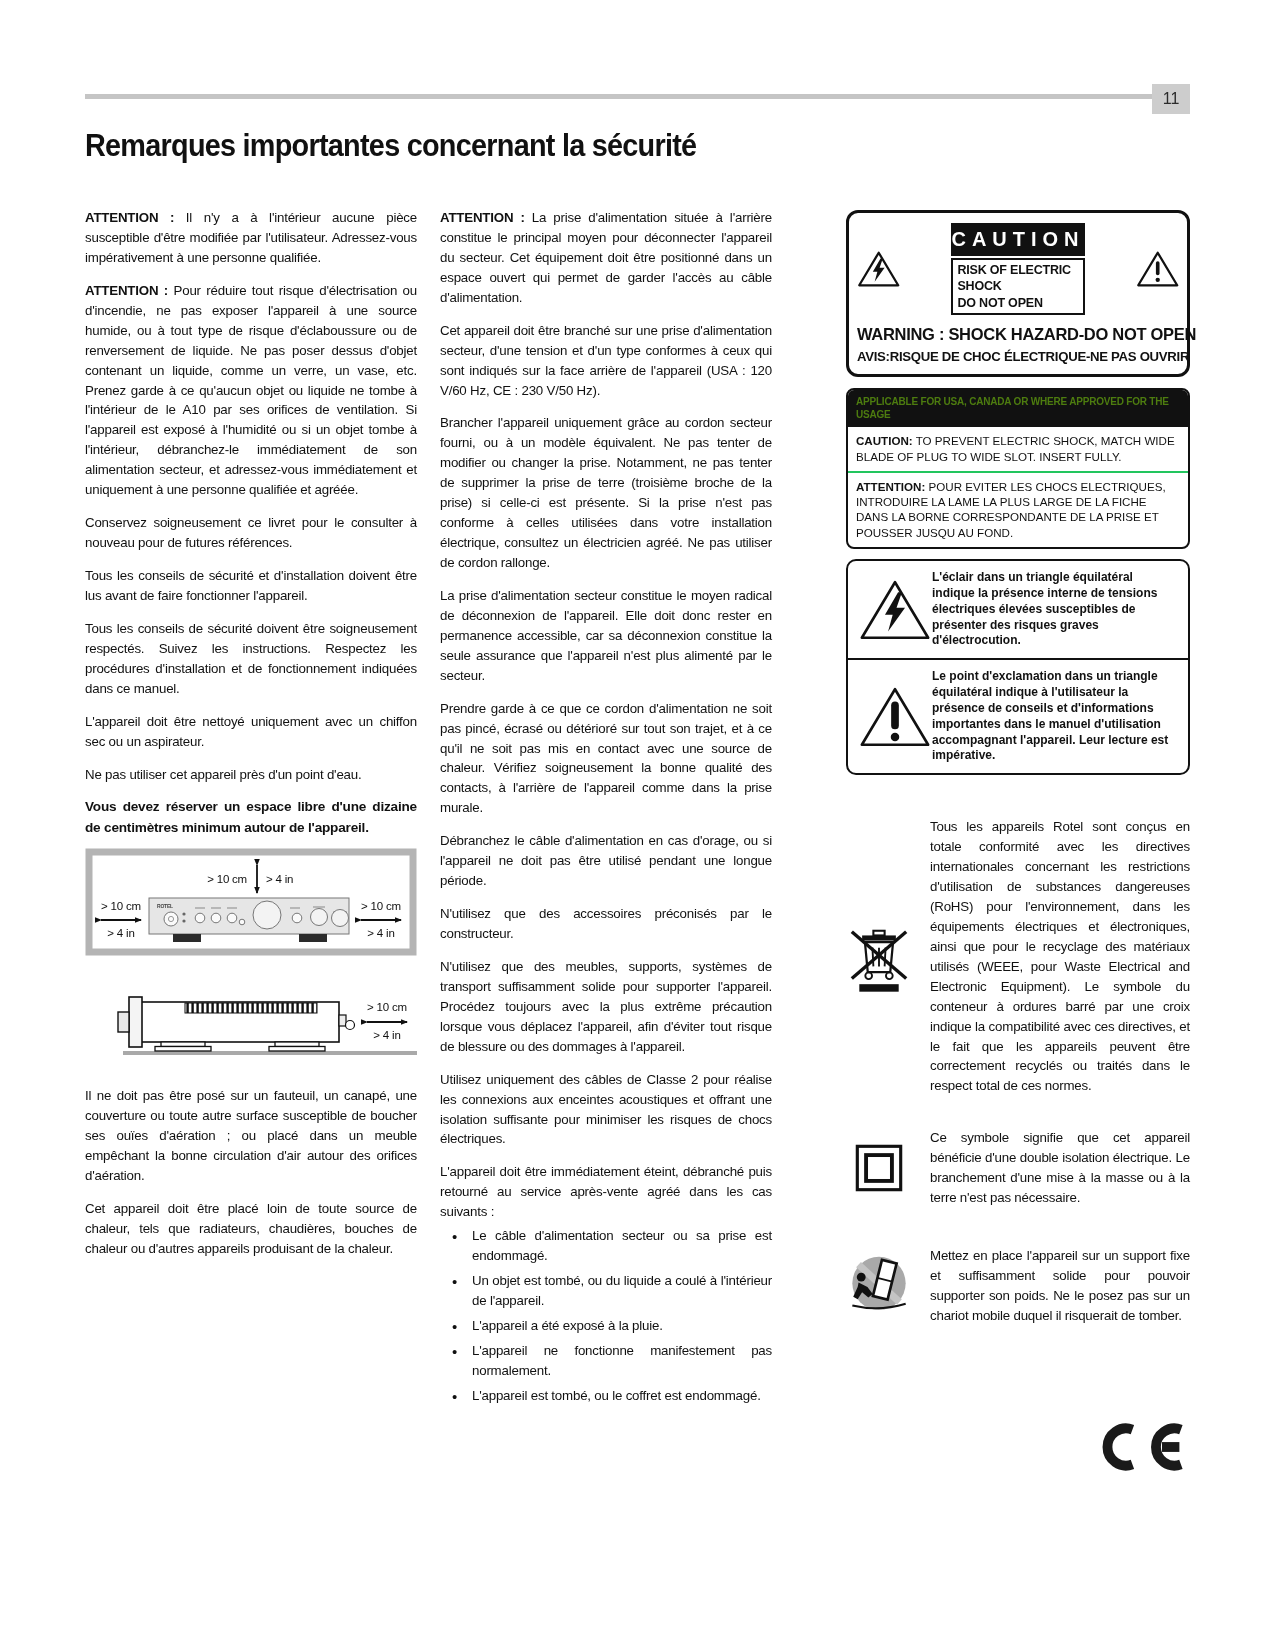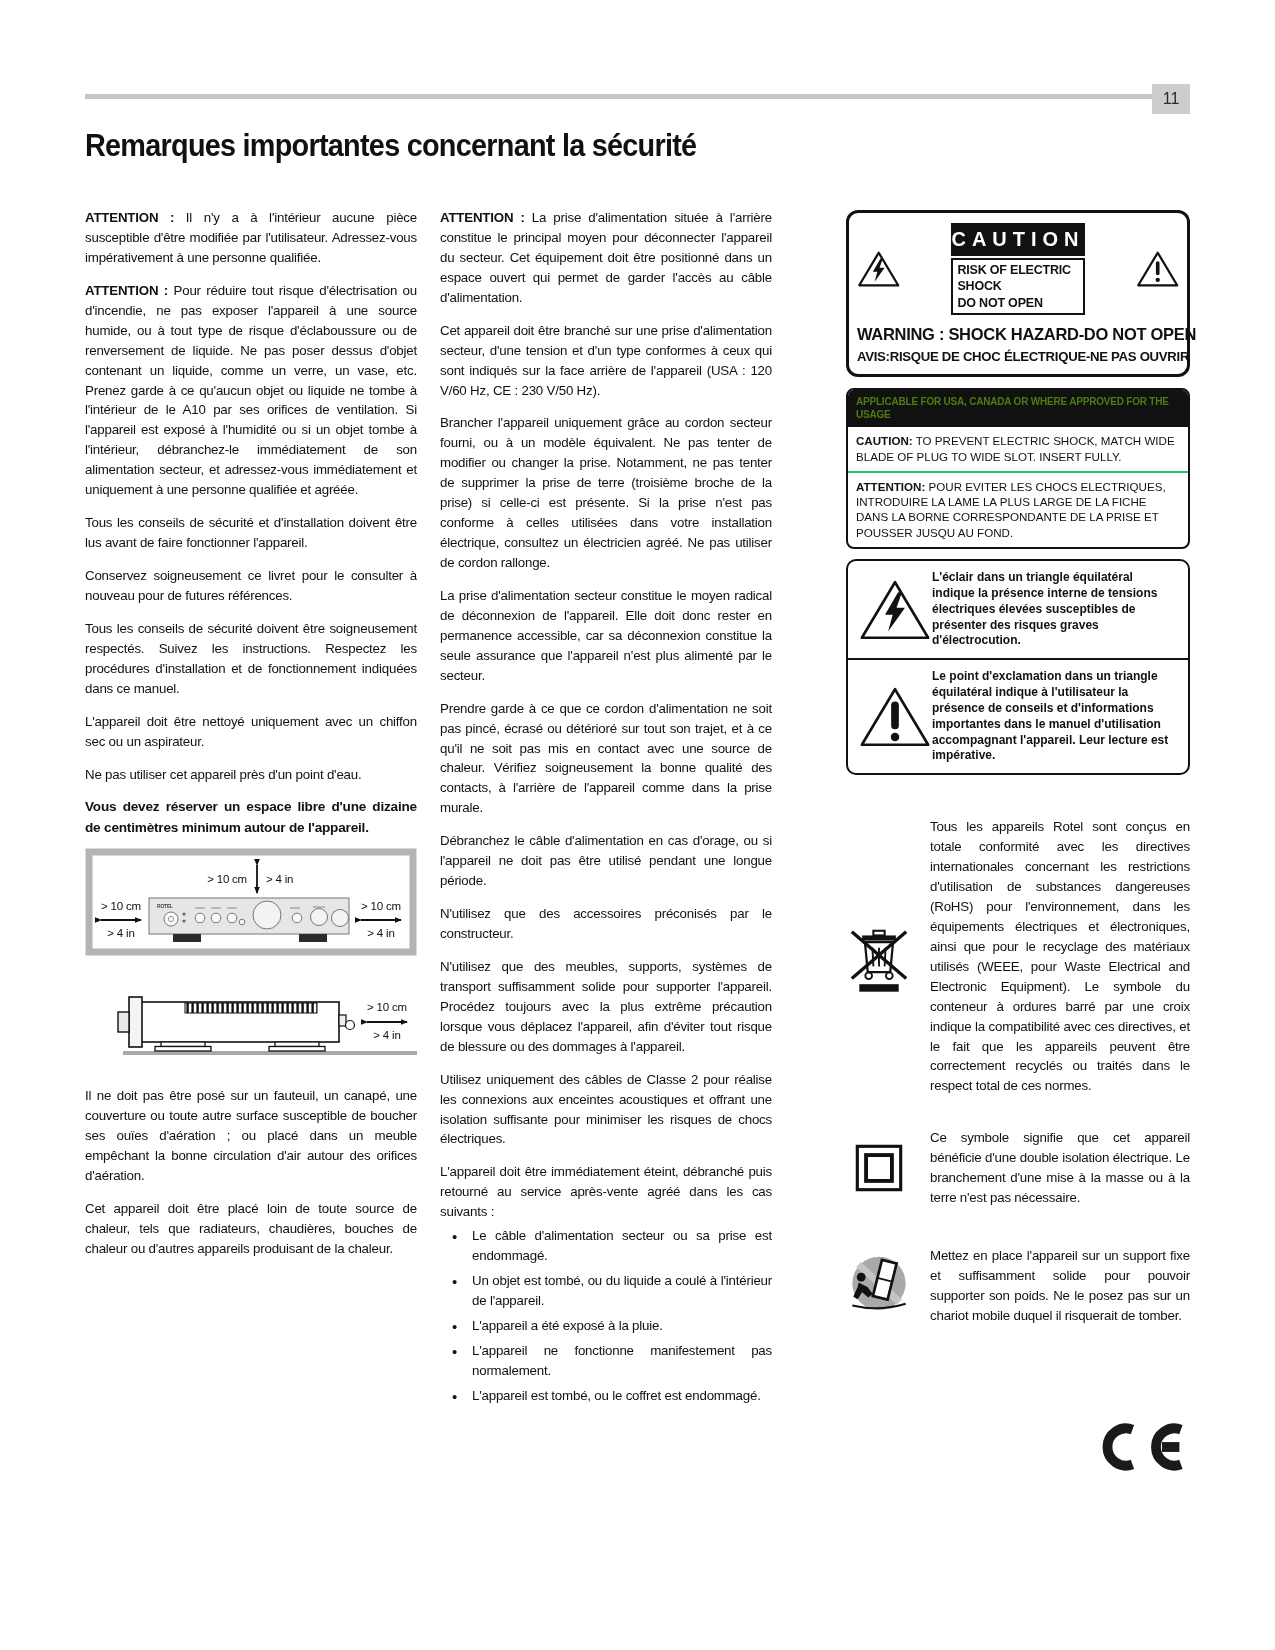--- a/index.html
+++ b/index.html
@@ -61,22 +61,22 @@
 
 <div class="page">
 
   <div class="top-rule"></div>
   <div class="page-num">11</div>
   <h1 class="doc-title">Remarques importantes concernant la sécurité</h1>
 
   <div class="col col-left">
     <p class="para"><span class="lead">ATTENTION :</span> <span>Il n'y a à l'intérieur aucune pièce susceptible d'être modifiée par l'utilisateur. Adressez-vous impérativement à une personne qualifiée.</span></p>
     <p class="para"><span class="lead">ATTENTION :</span> <span>Pour réduire tout risque d'électrisation ou d'incendie, ne pas exposer l'appareil à une source humide, ou à tout type de risque d'éclaboussure ou de renversement de liquide. Ne pas poser dessus d'objet contenant un liquide, comme un verre, un vase, etc. Prenez garde à ce qu'aucun objet ou liquide ne tombe à l'intérieur de le A10 par ses orifices de ventilation. Si l'appareil est exposé à l'humidité ou si un objet tombe à l'intérieur, débranchez-le immédiatement de son alimentation secteur, et adressez-vous immédiatement et uniquement à une personne qualifiée et agréée.</span></p>
+    <p class="para">Conservez soigneusement ce livret pour le consulter à nouveau pour de futures références.</p>
     <p class="para">Tous les conseils de sécurité et d'installation doivent être lus avant de faire fonctionner l'appareil.</p>
-    <p class="para">Conservez soigneusement ce livret pour le consulter à nouveau pour de futures références.</p>
     <p class="para">Tous les conseils de sécurité doivent être soigneusement respectés. Suivez les instructions. Respectez les procédures d'installation et de fonctionnement indiquées dans ce manuel.</p>
     <p class="para">L'appareil doit être nettoyé uniquement avec un chiffon sec ou un aspirateur.</p>
     <p class="para">Ne pas utiliser cet appareil près d'un point d'eau.</p>
     <p class="bold-note">Vous devez réserver un espace libre d'une dizaine de centimètres minimum autour de l'appareil.</p>
 
     <svg class="diagram" width="332" height="108" viewBox="0 0 332 108">
       <defs>
         <marker id="ah1" markerWidth="9" markerHeight="8" refX="6.5" refY="3" orient="auto" markerUnits="userSpaceOnUse">
           <path d="M0,0 L7.5,3 L0,6 Z" fill="#111"></path>
         </marker>

